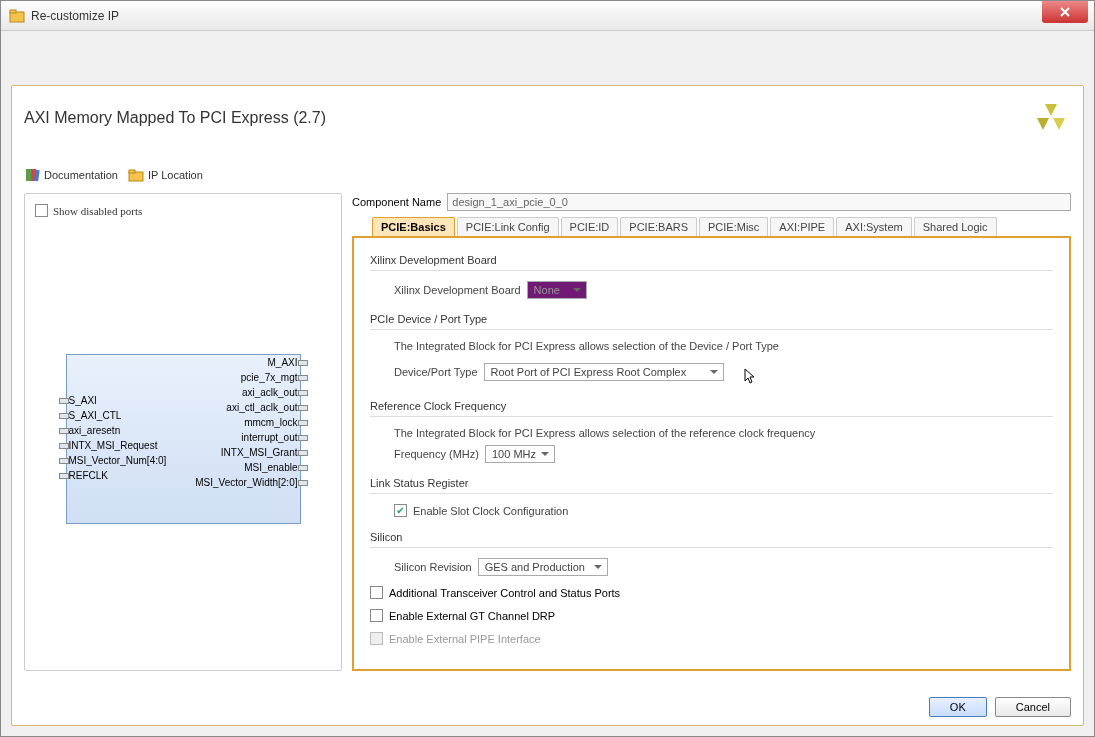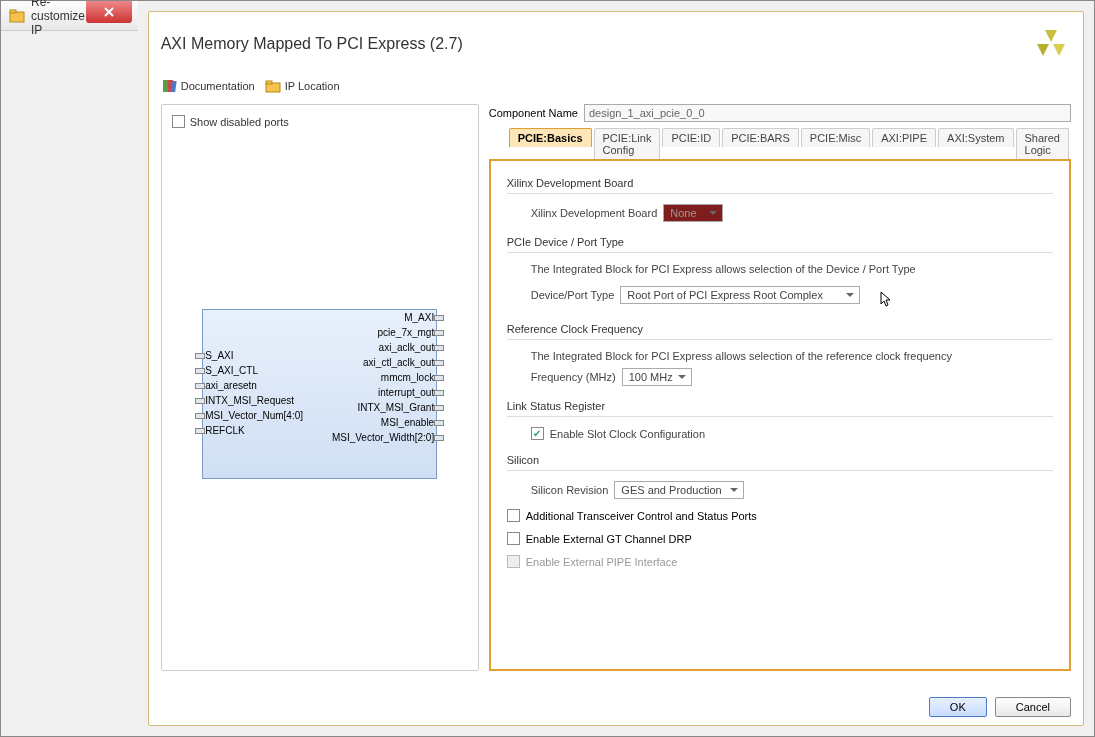--- a/index.html
+++ b/index.html
@@ -1,52 +1,52 @@
 <!DOCTYPE html>
 <html><head>
 <meta charset="utf-8">
 <style>
 * { box-sizing: border-box; margin: 0; padding: 0; }
 body { font-family: Tahoma, Arial, sans-serif; font-size: 11px; background: #fff; }
-.window { width: 1095px; height: 737px; border: 1px solid #888; display: flex; flex-direction: row; background: #f0f0f0; }
+.window { width: 1095px; height: 737px; border: 1px solid #888; display: flex; flex-direction: column; background: #f0f0f0; gap: 44px; }
 .titlebar { height: 30px; background: linear-gradient(#fdfdfd, #e8e8e8); display: flex; align-items: center; padding: 0 0 0 8px; border-bottom: 1px solid #ccc; }
 .titlebar .icon { width: 16px; height: 16px; margin-right: 6px; }
 .titlebar .title { flex: 1; font-size: 12px; color: #333; }
 .titlebar .close { width: 46px; height: 22px; background: linear-gradient(#e88, #c33); border-radius: 0 0 3px 3px; display: flex; align-items: center; justify-content: center; color: #fff; font-weight: bold; margin-right: 6px; margin-top: -8px; cursor: pointer; }
 .content { flex: 1; margin: 10px; background: #fff; border: 1px solid #d4b97a; border-radius: 2px; display: flex; flex-direction: column; padding: 8px; }
 .header-row { padding: 4px 4px 12px 4px; display: flex; align-items: center; }
 .header-row h1 { font-size: 16px; font-weight: normal; color: #333; flex: 1; }
 .logo { width: 40px; height: 40px; }
-.toolbar { display: flex; gap: 10px; padding: 2px 4px 10px 4px; align-items: center; }
+.toolbar { display: flex; gap: 10px; padding: 2px 4px 10px 4px; align-items: center; margin-top: 15px; }
 .toolbar-item { display: flex; align-items: center; gap: 4px; color: #333; cursor: pointer; }
 .ticon { width: 16px; height: 16px; display: inline-block; }
 .main-area { flex: 1; display: flex; gap: 10px; padding: 0 4px; }
 .left-panel { width: 318px; border: 1px solid #ccc; border-radius: 2px; background: #fff; display: flex; flex-direction: column; padding: 10px; }
-.left-panel label { display: flex; align-items: flex-end; gap: 5px; color: #333; }
+.left-panel label { display: flex; align-items: flex-end; gap: 5px; color: #333; font-family: Liberation Serif, serif; }
 .block-diagram { flex: 1; display: flex; align-items: center; justify-content: center; }
 .ip-block { width: 235px; height: 170px; background: linear-gradient(#e8f0fb, #d0dff4); border: 1px solid #7a9cc7; position: relative; }
 .ports-left { position: absolute; left: 2px; top: 40px; display: flex; flex-direction: column; gap: 4px; font-size: 10px; }
 .ports-right { position: absolute; right: 2px; top: 2px; text-align: right; display: flex; flex-direction: column; gap: 4px; font-size: 10px; }
 .port { white-space: nowrap; position: relative; }
 .ports-left .port::before { content: ''; position: absolute; left: -10px; top: 3px; width: 8px; height: 4px; background: #e0e6ef; border: 1px solid #888; }
 .ports-right .port::after { content: ''; position: absolute; right: -10px; top: 3px; width: 8px; height: 4px; background: #e0e6ef; border: 1px solid #888; }
 .right-panel { flex: 1; display: flex; flex-direction: column; }
 .comp-name-row { display: flex; align-items: center; gap: 6px; margin-bottom: 6px; }
 .comp-name-row input { flex: 1; border: 1px solid #aaa; padding: 2px 4px; background: #f8f8f8; font-size: 11px; color: #666; }
 .tab-row { display: flex; align-items: flex-start; padding-left: 20px; }
 .tab { border: 1px solid #ccc; border-bottom: none; padding: 3px 8px; background: #f6f6f6; margin-right: 2px; border-radius: 2px 2px 0 0; cursor: pointer; font-size: 11px; color: #444; position: relative; top: 0px; }
 .tab.active { background: #ffe6b8; border-color: #e0a030; color: #000; font-weight: bold; z-index: 2; }
 .tab-content { flex: 1; border: 2px solid #e0a030; background: #fff; padding: 12px 16px; overflow-y: auto; display: flex; flex-direction: column; gap: 10px; }
 .section-title { color: #333; font-size: 11px; margin-top: 4px; }
 .divider { border-bottom: 1px solid #ddd; margin-top: -6px; }
 .section-body { padding-left: 24px; display: flex; flex-direction: column; gap: 6px; color: #444; }
 .field-row { display: flex; align-items: center; gap: 6px; }
 .select { border: 1px solid #aaa; padding: 1px 18px 1px 6px; background: #fff; display: inline-flex; align-items: center; position: relative; min-width: 60px; font-size: 11px; height: 18px; }
 .select::after { content: ''; position: absolute; right: 5px; top: 6px; border: 4px solid transparent; border-top-color: #666; }
-.select.disabled { background: #7f1d1d; color: #999; }
+.select.disabled { background: #701a75; color: #999; }
 .checkbox { width: 13px; height: 13px; border: 1px solid #888; background: #fff; display: inline-flex; align-items: center; justify-content: center; font-size: 10px; color: #2a6; }
 .checkbox.disabled { background: #eee; border-color: #bbb; }
 .chk-row { display: flex; align-items: center; gap: 6px; }
 .chk-row.disabled { color: #999; }
 .footer { display: flex; justify-content: flex-end; gap: 8px; padding: 8px 4px 0 4px; }
 .btn { border: 1px solid #888; padding: 3px 20px; background: linear-gradient(#fff, #e8e8e8); border-radius: 2px; cursor: pointer; font-size: 11px; margin-top: 18px; }
 .btn.primary { border: 1px solid #4a7abf; background: linear-gradient(#e8f0ff, #c8ddff); }
 </style>
 </head>
 <body>

